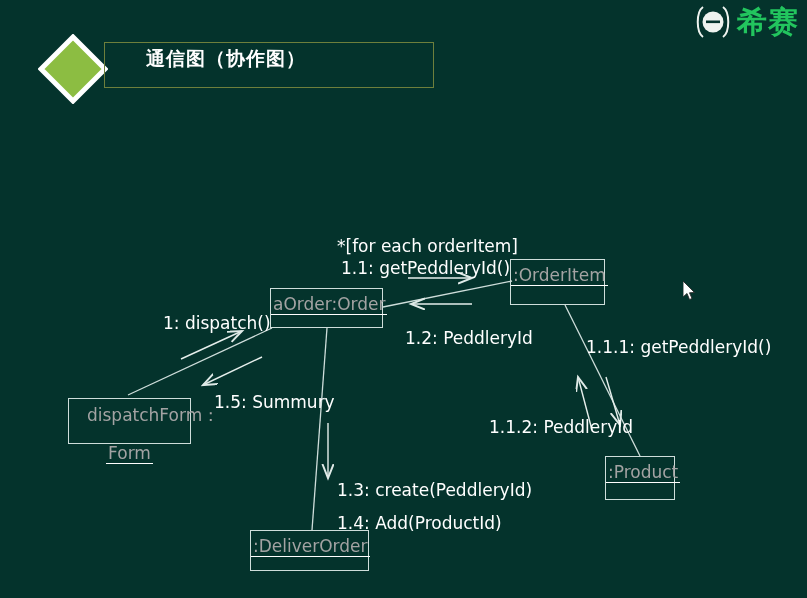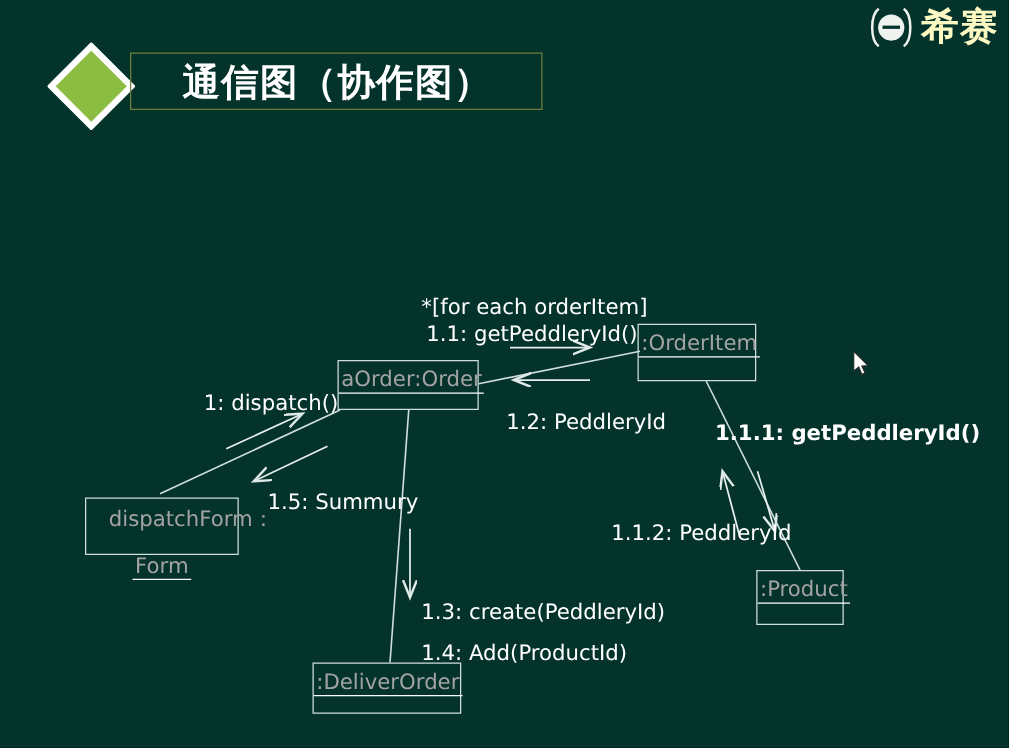--- a/index.html
+++ b/index.html
@@ -24,21 +24,21 @@
     display: flex;
     align-items: center;
     gap: 3px;
     height: 40px;
   }
   #brand .mark { width: 42px; height: 36px; display:block; }
   #brand .brand-text {
     font-size: 30px;
     font-weight: bold;
     letter-spacing: 1px;
-    color: #fef9c3;
+    color: #22c55e;
     line-height: 36px;
     font-family: "DejaVu Sans", sans-serif;
   }
   
   #title-row {
     position: absolute;
     left: 38px;
     top: 34px;
     height: 62px;
   }
@@ -55,21 +55,21 @@
     top: 8px;
     width: 330px;
     height: 46px;
     border: 1px solid #6e7f3c;
     box-sizing: border-box;
   }
   #title-text {
     position: absolute;
     left: 108px;
     top: 12px;
-    font-size: 30px;
+    font-size: 19px;
     font-weight: bold;
     color: #ffffff;
     letter-spacing: 1px;
     white-space: nowrap;
     font-family: "DejaVu Sans", "Liberation Sans", sans-serif;
   }
   
   #paragraph {
     position: absolute;
     left: 20px;
@@ -200,21 +200,21 @@
 
     <div class="node" style="left:605px; top:231px; width:70px; height:44px;">
       <div class="node-label" style="top:5px;"><span>:Product</span></div>
     </div>
 
     <div class="msg" style="left:163px; top:88px;">1: dispatch()</div>
     <div class="msg" style="left:214px; top:167px;">1.5: Summury</div>
     <div class="msg" style="left:337px; top:11px;">*[for each orderItem]</div>
     <div class="msg" style="left:341px; top:33px;">1.1: getPeddleryId()</div>
     <div class="msg" style="left:405px; top:103px;">1.2: PeddleryId</div>
-    <div class="msg" style="left:572px; top:112px;font-weight:bold;">1.1.1: getPeddleryId()</div>
+    <div class="msg" style="left:586px; top:112px;">1.1.1: getPeddleryId()</div>
     <div class="msg" style="left:489px; top:192px;">1.1.2: PeddleryId</div>
     <div class="msg" style="left:337px; top:255px;">1.3: create(PeddleryId)</div>
     <div class="msg" style="left:337px; top:288px;">1.4: Add(ProductId)</div>
 
   </div>
 
   <svg id="cursor" viewBox="0 0 14 20">
     <polygon points="0,0 0,16 4,12.5 6.5,18.5 9,17.5 6.5,11.8 11.5,11.5" fill="#ffffff" stroke="#2a2a2a" stroke-width="0.9"></polygon>
   </svg>
 

